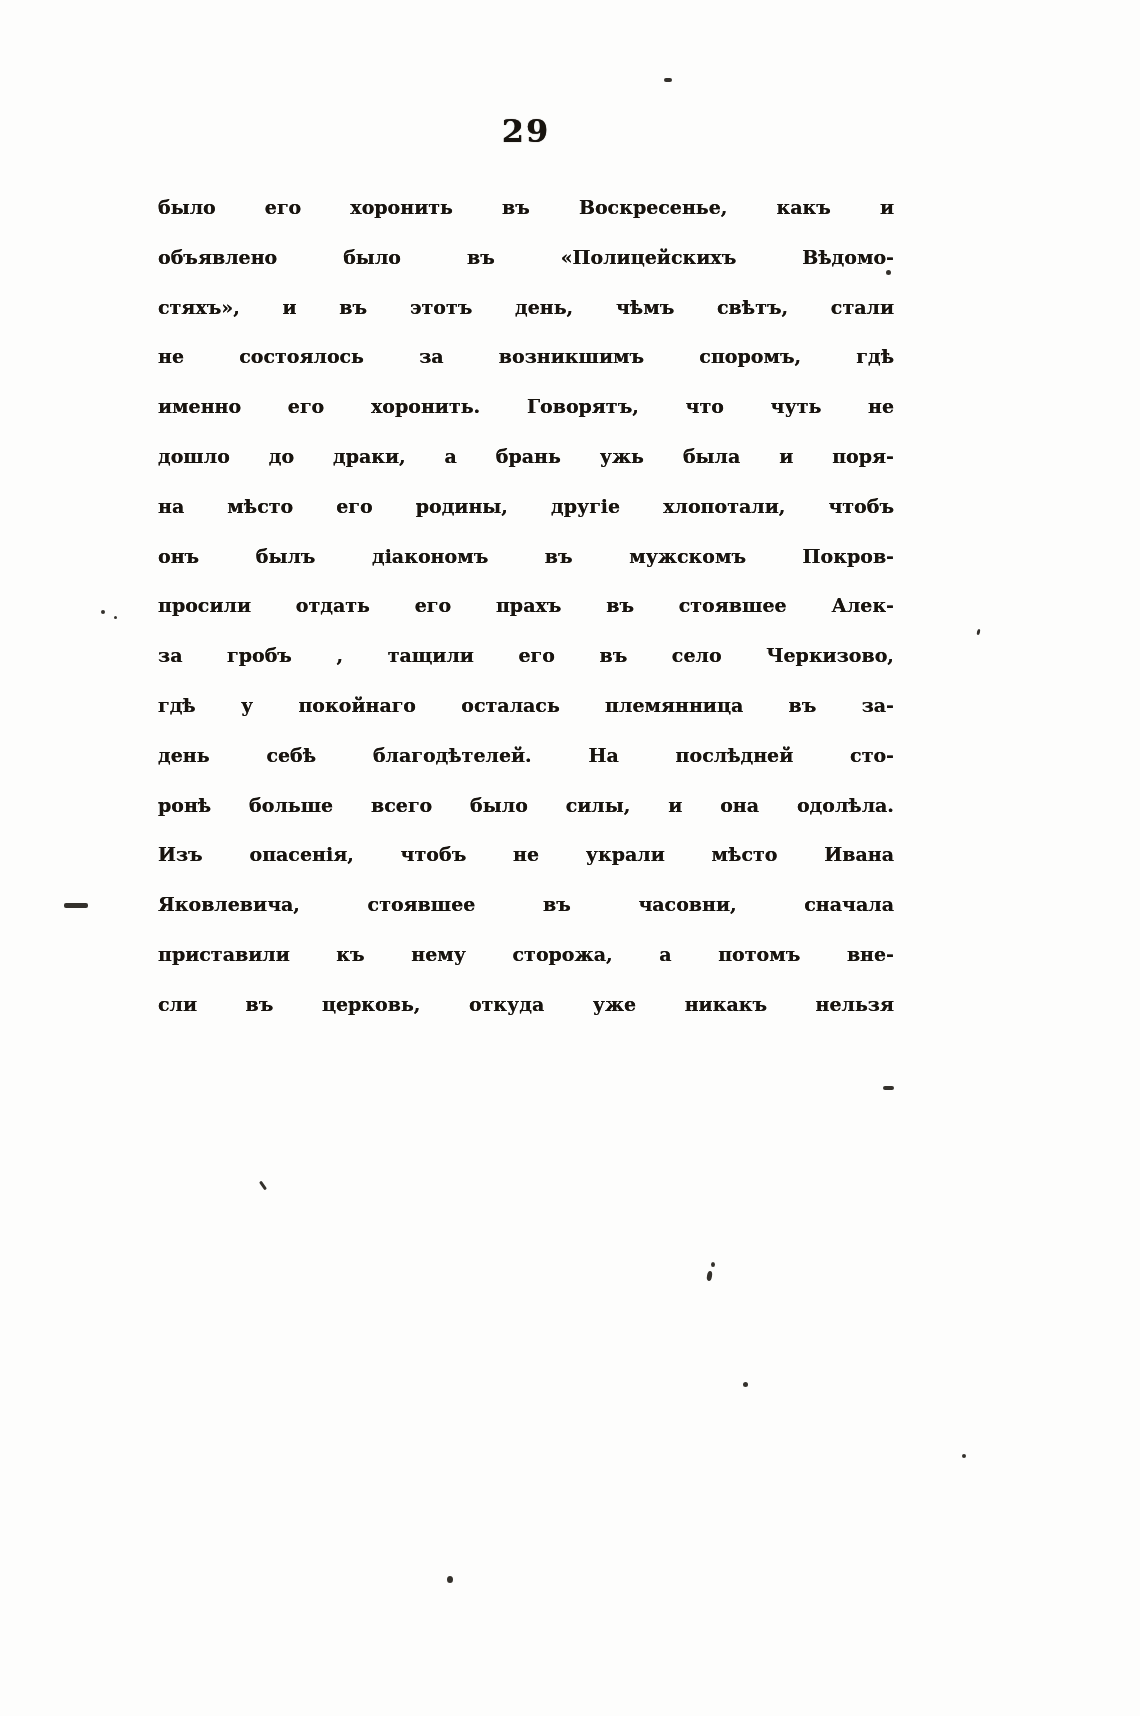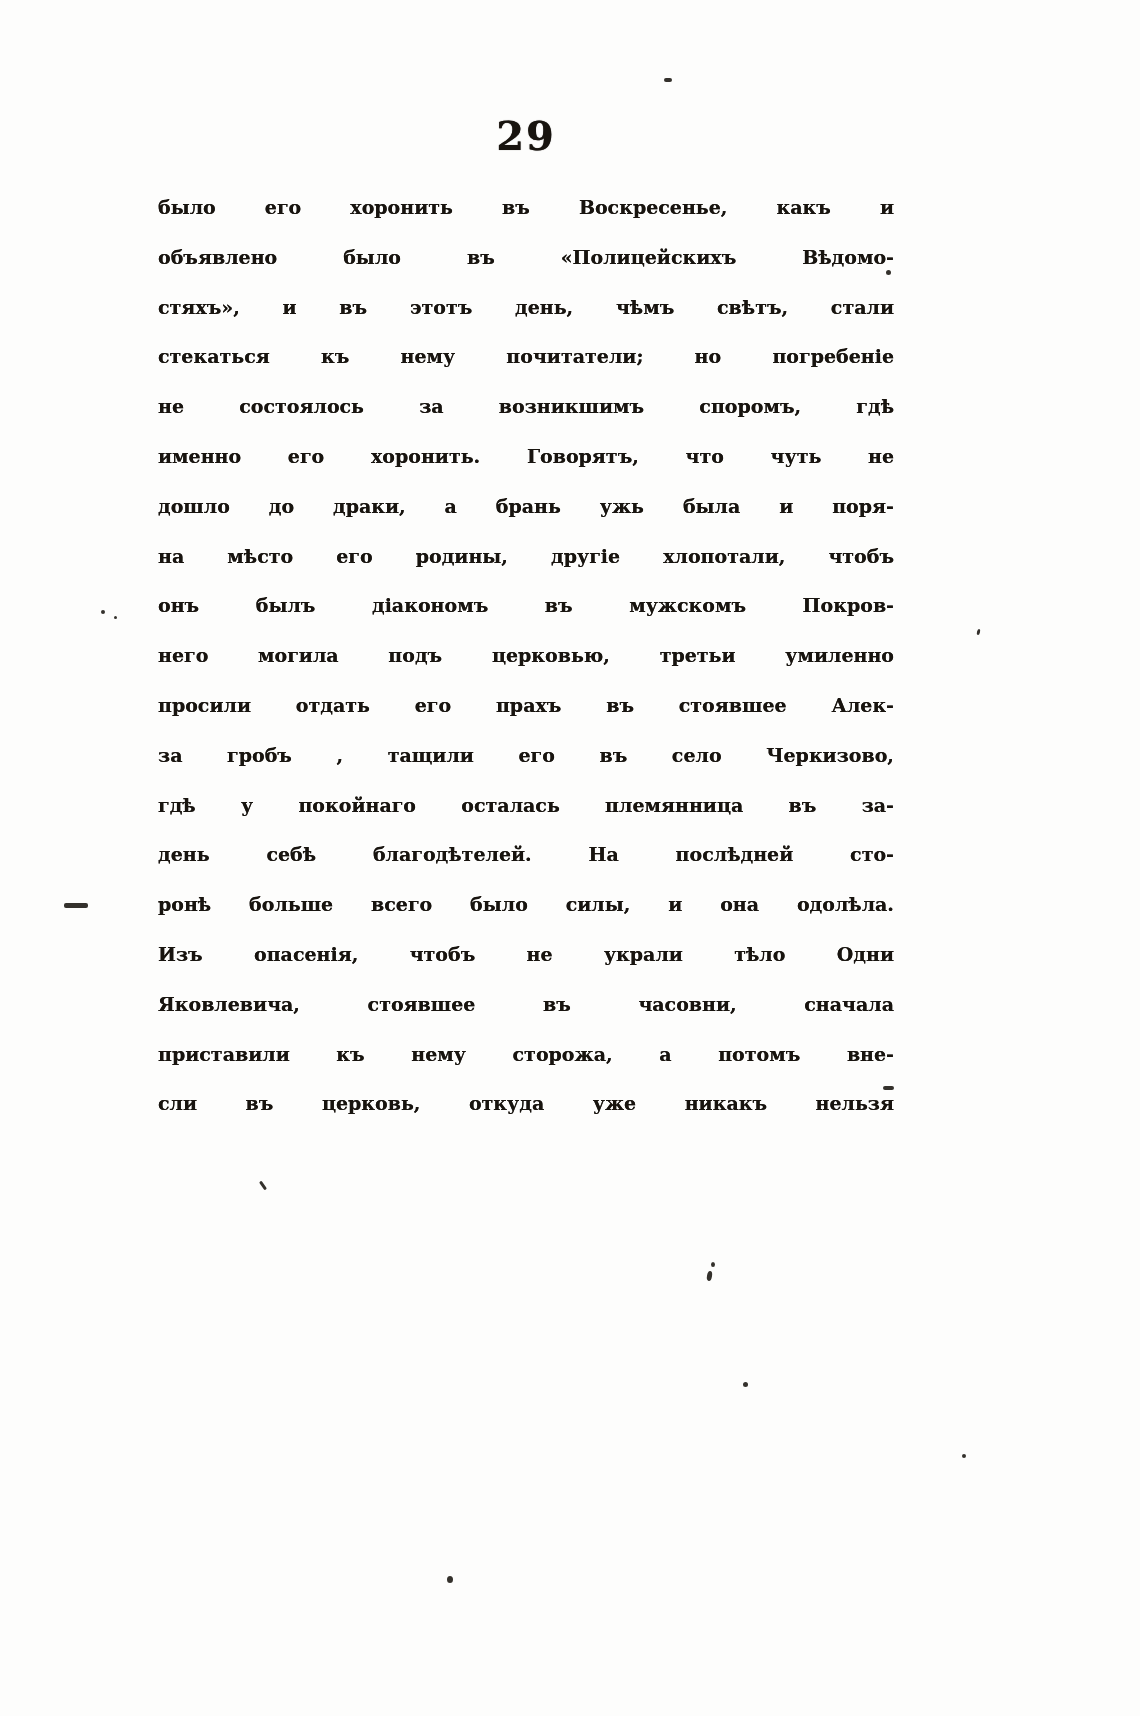--- a/index.html
+++ b/index.html
@@ -15,21 +15,21 @@
     overflow: hidden;
     font-family: "DejaVu Serif", "Liberation Serif", serif;
     color: #18140f;
   }
   .page-number {
     position: absolute;
     top: 112px;
     left: 158px;
     width: 736px;
     text-align: center;
-    font-size: 40px;
+    font-size: 32px;
     font-weight: 700;
     letter-spacing: 2px;
     text-shadow: 0 0 0.7px rgba(24,20,15,0.9);
   }
   .text-block {
     position: absolute;
     top: 183px;
     left: 158px;
     width: 736px;
   }
@@ -54,33 +54,31 @@
 <body>
 
 <div class="page">
 
   <div class="page-number">29</div>
 
   <div class="text-block">
     <div class="text-line">было его хоронить въ Воскресенье, какъ и</div>
     <div class="text-line">объявлено было въ «Полицейскихъ Вѣдомо-</div>
     <div class="text-line">стяхъ», и въ этотъ день, чѣмъ свѣтъ, стали</div>
-    <div class="text-line">стекаться къ нему почитатели; но погребеніе</div>
     <div class="text-line">не состоялось за возникшимъ споромъ, гдѣ</div>
     <div class="text-line">именно его хоронить. Говорятъ, что чуть не</div>
     <div class="text-line">дошло до драки, а брань ужь была и поря-</div>
     <div class="text-line">на мѣсто его родины, другіе хлопотали, чтобъ</div>
     <div class="text-line">онъ былъ діакономъ въ мужскомъ Покров-</div>
-    <div class="text-line">него могила подъ церковью, третьи умиленно</div>
     <div class="text-line">просили отдать его прахъ въ стоявшее Алек-</div>
     <div class="text-line">за гробъ , тащили его въ село Черкизово,</div>
     <div class="text-line">гдѣ у покойнаго осталась племянница въ за-</div>
     <div class="text-line">день себѣ благодѣтелей. На послѣдней сто-</div>
     <div class="text-line">ронѣ больше всего было силы, и она одолѣла.</div>
-    <div class="text-line">Изъ опасенія, чтобъ не украли тѣло Одни</div>
+    <div class="text-line">Изъ опасенія, чтобъ не украли мѣсто Ивана</div>
     <div class="text-line">Яковлевича, стоявшее въ часовни, сначала</div>
     <div class="text-line">приставили къ нему сторожа, а потомъ вне-</div>
     <div class="text-line">сли въ церковь, откуда уже никакъ нельзя</div>
   </div>
 
   <div id="artifacts">
       <div class="speck" style="left: 664px; top: 78px; width: 8px; height: 4px; border-radius: 2px;"></div>
       <div class="speck" style="left: 886px; top: 270px; width: 5px; height: 5px; border-radius: 50%;"></div>
       <div class="speck" style="left: 101px; top: 610px; width: 4px; height: 4px; border-radius: 50%;"></div>
       <div class="speck" style="left: 114px; top: 616px; width: 3px; height: 3px; border-radius: 50%;"></div>

